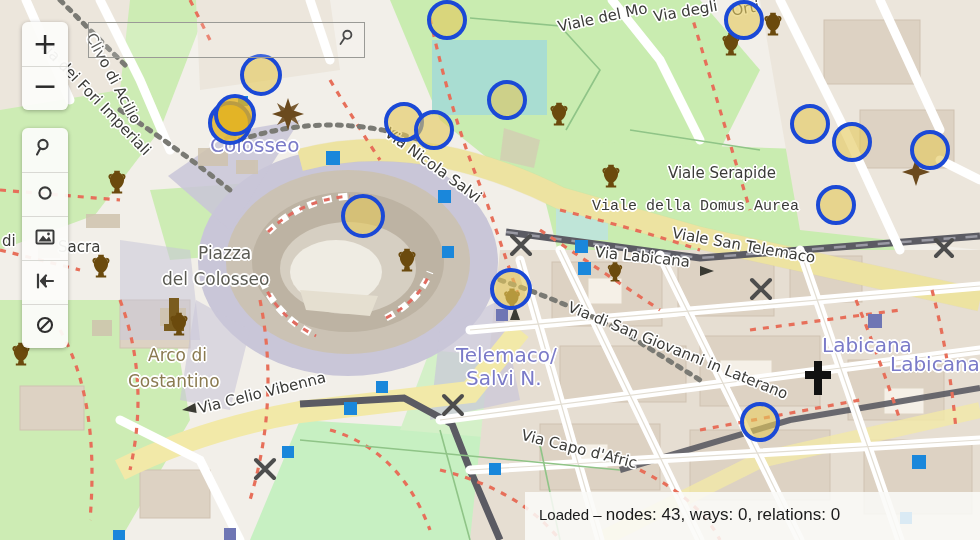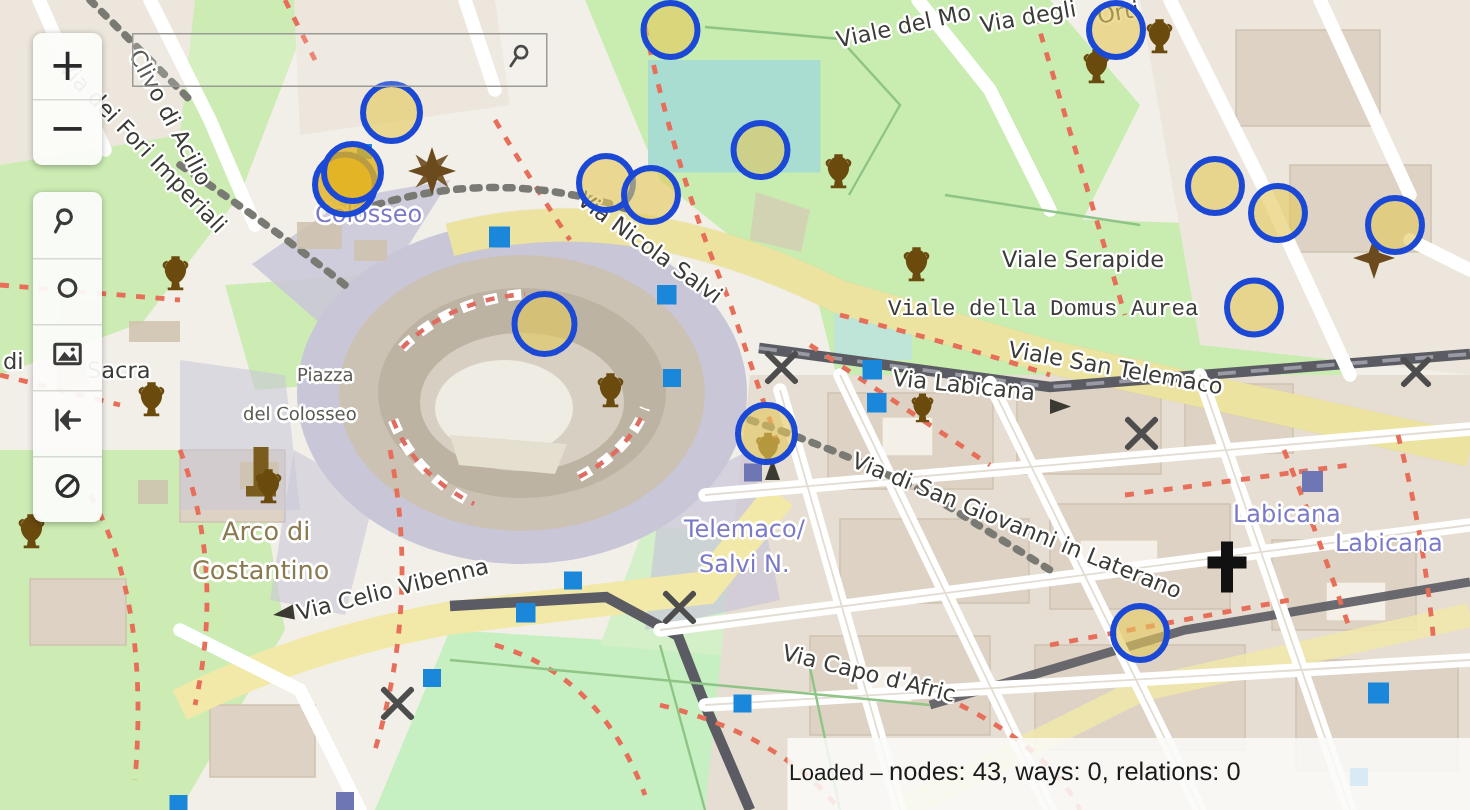--- a/index.html
+++ b/index.html
@@ -20,33 +20,33 @@
     position:absolute;white-space:nowrap;pointer-events:none;
     font-family:"DejaVu Sans", sans-serif;
   }
   .lbl-street{
     font-size:15px;color:#3b3b38;font-weight:400;
     text-shadow:
       1.6px 0 #fff,-1.6px 0 #fff,0 1.6px #fff,0 -1.6px #fff,
       1.2px 1.2px #fff,-1.2px 1.2px #fff,1.2px -1.2px #fff,-1.2px -1.2px #fff;
   }
   .lbl-place{
-    font-size:12px;color:#5a5a52;
+    font-size:17px;color:#5a5a52;
     text-shadow:
       1.8px 0 #fff,-1.8px 0 #fff,0 1.8px #fff,0 -1.8px #fff,
       1.3px 1.3px #fff,-1.3px 1.3px #fff,1.3px -1.3px #fff,-1.3px -1.3px #fff;
   }
   .lbl-historic{
     font-size:17px;color:#8a7a50;
     text-shadow:
       1.8px 0 #fff,-1.8px 0 #fff,0 1.8px #fff,0 -1.8px #fff,
       1.3px 1.3px #fff,-1.3px 1.3px #fff,1.3px -1.3px #fff,-1.3px -1.3px #fff;
   }
   .lbl-transit{
-    font-size:16px;color:#7a7ac8;font-weight:400;
+    font-size:20px;color:#7a7ac8;font-weight:400;
     text-shadow:
       1.8px 0 #fff,-1.8px 0 #fff,0 1.8px #fff,0 -1.8px #fff,
       1.3px 1.3px #fff,-1.3px 1.3px #fff,1.3px -1.3px #fff,-1.3px -1.3px #fff;
   }
 
   
   .poi{
     position:absolute;border-radius:50%;
     background:rgba(228,200,92,0.62);
     border:4px solid #1b49d6;
@@ -110,21 +110,21 @@
   }
   #scalebar span{
     font-size:19px;color:#1b1b1b;padding-left:12px;
     font-family:"Liberation Sans",sans-serif;
   }
 
   
   #status-panel{
     position:absolute;right:0;bottom:0;left:525px;
     background:rgba(250,250,248,0.86);
-    padding:10px 14px 12px 1px;box-sizing:border-box;
+    padding:10px 14px 12px 14px;box-sizing:border-box;
   }
   .status-row{
     font-size:17px;color:#1a1a1a;white-space:nowrap;
     font-family:"Liberation Sans",sans-serif;
     line-height:1.55;
   }
   .status-row .lead{font-size:15px;}
 </style>
 </head>
 <body>

